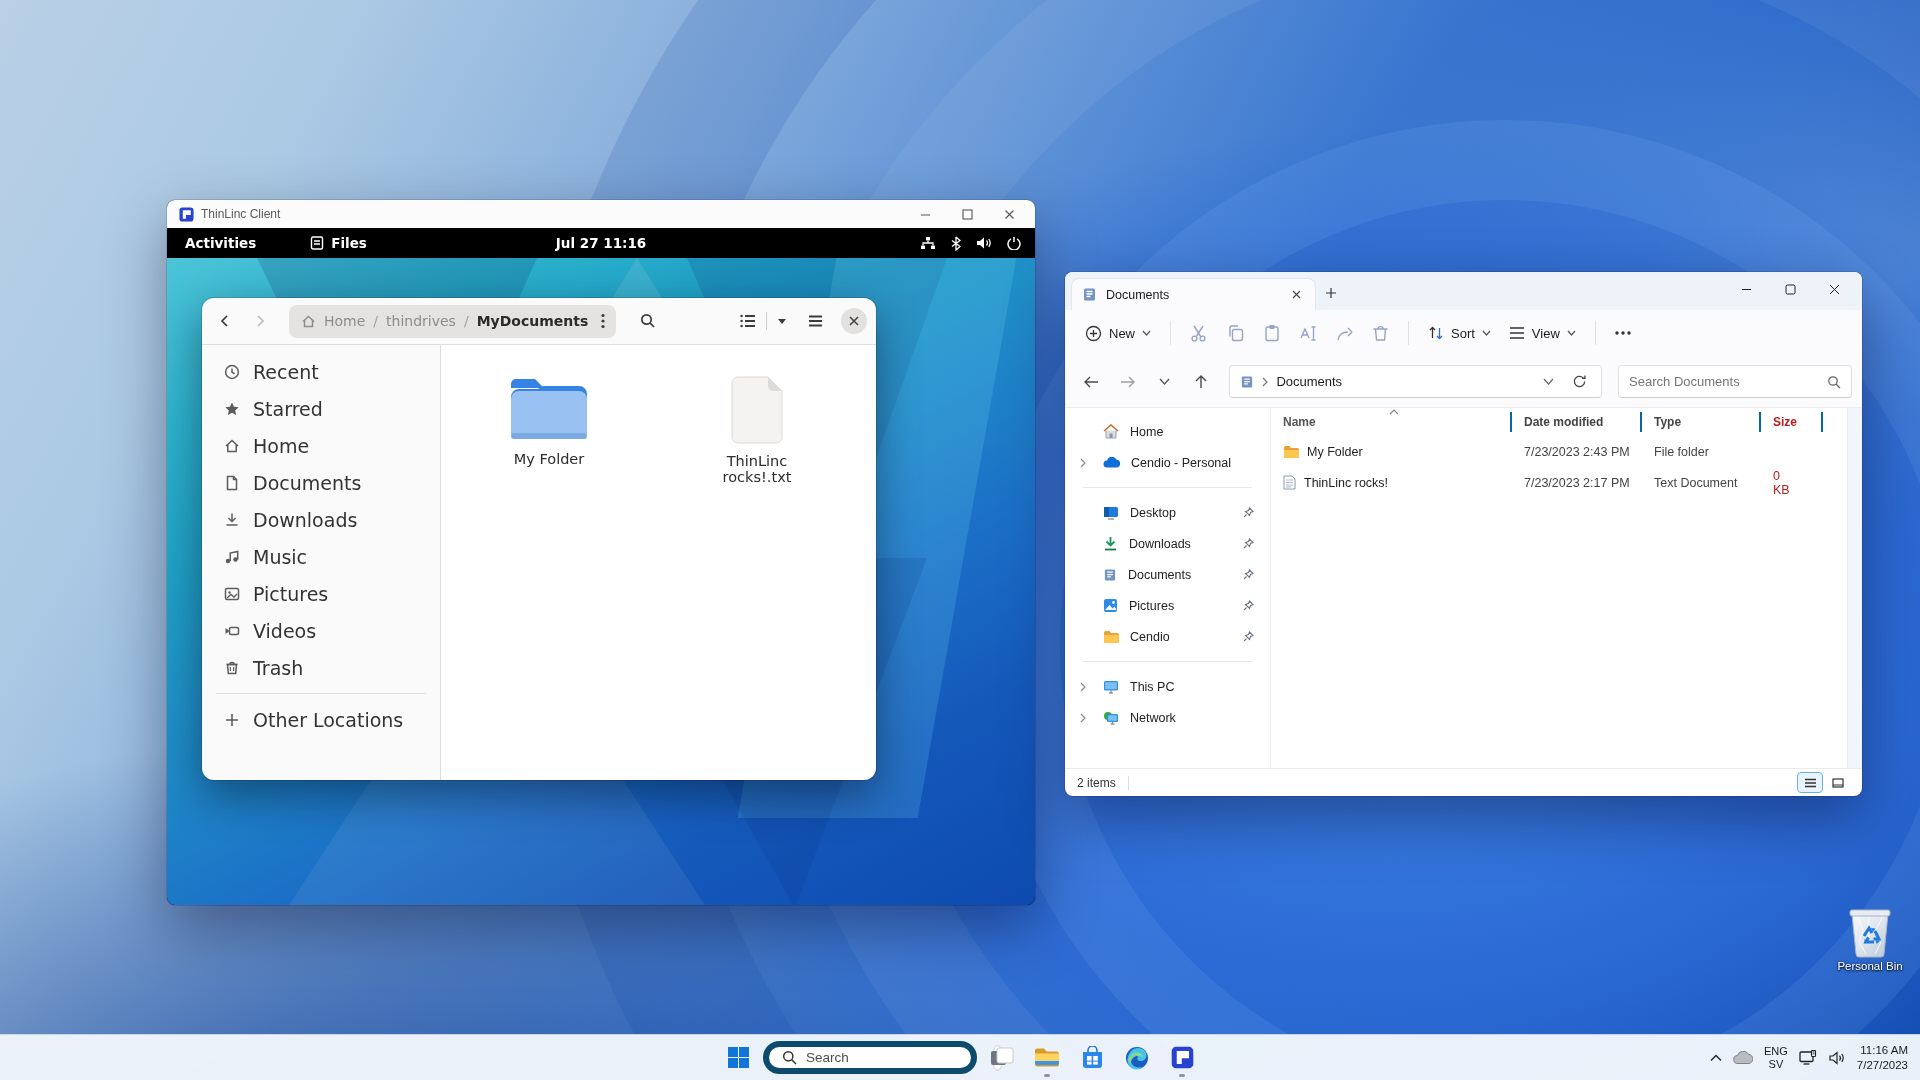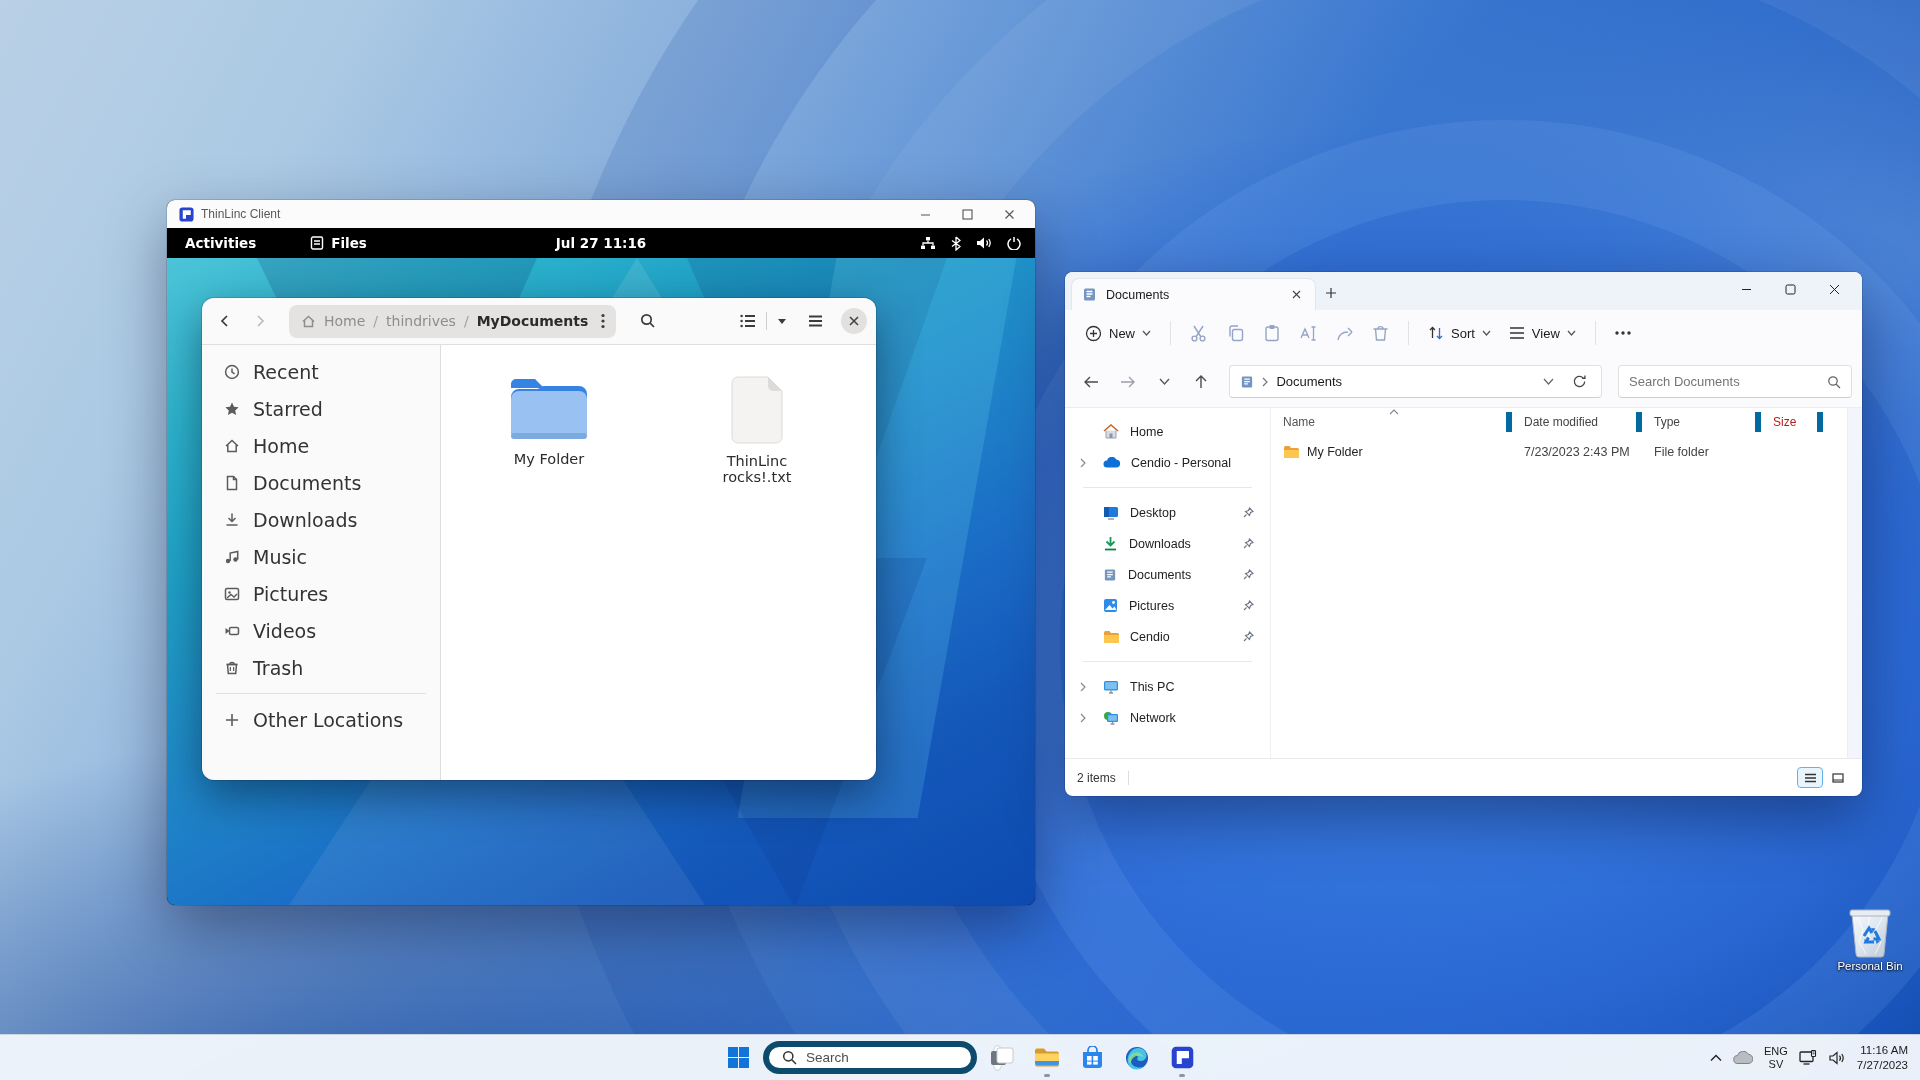--- a/index.html
+++ b/index.html
@@ -82,27 +82,27 @@
   .ex-search input { border:none; outline:none; flex:1; font-size:13px; color:#333; background:transparent; font-family:Liberation Sans, sans-serif; }
   .ex-search input::placeholder { color:#757575; }
   .ex-body { flex:1; display:flex; min-height:0; }
   .ex-side { width:205px; padding-top:8px; overflow:hidden; }
   .ex-sitem { height:31px; display:flex; align-items:center; gap:11px; padding-left:38px; position:relative; font-size:12.5px; color:#222; }
   .ex-sitem .chev { position:absolute; left:15px; color:#8a8a8a; }
   .ex-sitem .pin { position:absolute; right:16px; color:#6d7685; }
   .ex-sdiv { height:1px; background:#e8e8e8; margin:9px 18px; }
   .ex-list { flex:1; position:relative; border-left:1px solid #f0f0f0; }
   .ex-cols { height:28px; display:flex; align-items:center; font-size:12px; color:#555; position:relative; }
-  .ex-col { padding-left:12px; border-right:6px solid #0369a1; height:20px; display:flex; align-items:center; }
+  .ex-col { padding-left:12px; border-right:2px solid #0369a1; height:20px; display:flex; align-items:center;font-weight:bold; }
   .ex-caret { position:absolute; left:118px; top:1px; color:#777; }
   .ex-row { height:31px; display:flex; align-items:center; font-size:12.5px; color:#1f1f1f; }
   .ex-cell { padding-left:12px; display:flex; align-items:center; gap:8px; }
   .c-name { width:241px; } .c-date { width:130px; color:#444; } .c-type { width:119px; color:#444; } .c-size { width:62px; justify-content:flex-end; padding-right:24px; color:#b91c1c; }
   .ex-scroll { position:absolute; right:0; top:0; bottom:0; width:15px; background:#f2f6fc; border-left:1px solid #e9eef6; }
-  .ex-status { height:38px; border-top:1px solid #eaeaea; display:flex; align-items:center; padding:0 12px; font-size:12px; color:#333; flex:0 0 auto;text-align:center; }
+  .ex-status { height:28px; border-top:1px solid #eaeaea; display:flex; align-items:center; padding:0 12px; font-size:12px; color:#333; flex:0 0 auto;text-align:center; }
   .ex-status .stdiv { width:1px; height:14px; background:#ddd; margin-left:12px; }
   .ex-views { margin-left:auto; display:flex; gap:4px; }
   .ex-vbtn { width:24px; height:19px; display:flex; align-items:center; justify-content:center; border-radius:3px; color:#333; }
   .ex-vbtn.on { background:#eaf4fd; outline:1px solid #62b2e8; }
 
   
   .bar { position:absolute; left:0; right:0; bottom:0; height:46px; background:rgba(241,246,251,.97); border-top:1px solid rgba(160,178,196,.45); }
   .bar-center { position:absolute; left:50%; top:0; height:100%; transform:translateX(-50%); display:flex; align-items:center; gap:5px; }
   .tb-btn { width:40px; height:40px; border-radius:6px; display:flex; align-items:center; justify-content:center; position:relative; }
   .tb-dot { position:absolute; bottom:1px; left:50%; transform:translateX(-50%); width:6px; height:3px; border-radius:2px; background:#8b96a5; }
@@ -708,20 +708,34 @@
                 <svg width="16" height="13" viewBox="0 0 16 13">
                   <path d="M1 2.5 a1.5 1.5 0 0 1 1.5-1.5 h4 l1.5 2 h6.5 a1.5 1.5 0 0 1 1.5 1.5 v7 a1.5 1.5 0 0 1-1.5 1.5 h-12 A1.5 1.5 0 0 1 1 11.5 z" fill="#e9a23b"></path>
                   <path d="M1 5 h15 v6.5 a1.5 1.5 0 0 1-1.5 1.5 h-12 A1.5 1.5 0 0 1 1 11.5 z" fill="#fcc64f"></path>
                 </svg>
               </span>
             <span>My Folder</span>
           </span>
           <span class="ex-cell c-date">7/23/2023 2:43 PM</span>
           <span class="ex-cell c-type">File folder</span>
           <span class="ex-cell c-size"></span>
+        </div>
+        <div class="ex-row">
+          <span class="ex-cell c-name">
+            <span>
+                <svg width="13" height="15" viewBox="0 0 13 15">
+                  <path d="M1 1 h8 l3 3 v10 H1 z" fill="#fff" stroke="#8a99ad" stroke-width="1"></path>
+                  <path d="M3 5 h7 M3 7.5 h7 M3 10 h7 M3 12 h5" stroke="#9fb0c4" stroke-width="0.9"></path>
+                </svg>
+              </span>
+            <span>ThinLinc rocks!</span>
+          </span>
+          <span class="ex-cell c-date">7/23/2023 2:17 PM</span>
+          <span class="ex-cell c-type">Text Document</span>
+          <span class="ex-cell c-size">0 KB</span>
         </div>
         <div class="ex-scroll"></div>
       </div>
     </div>
 
     <div class="ex-status">
       <span>2 items</span>
       <span class="stdiv"></span>
       <span class="ex-views">
         <span class="ex-vbtn on">

